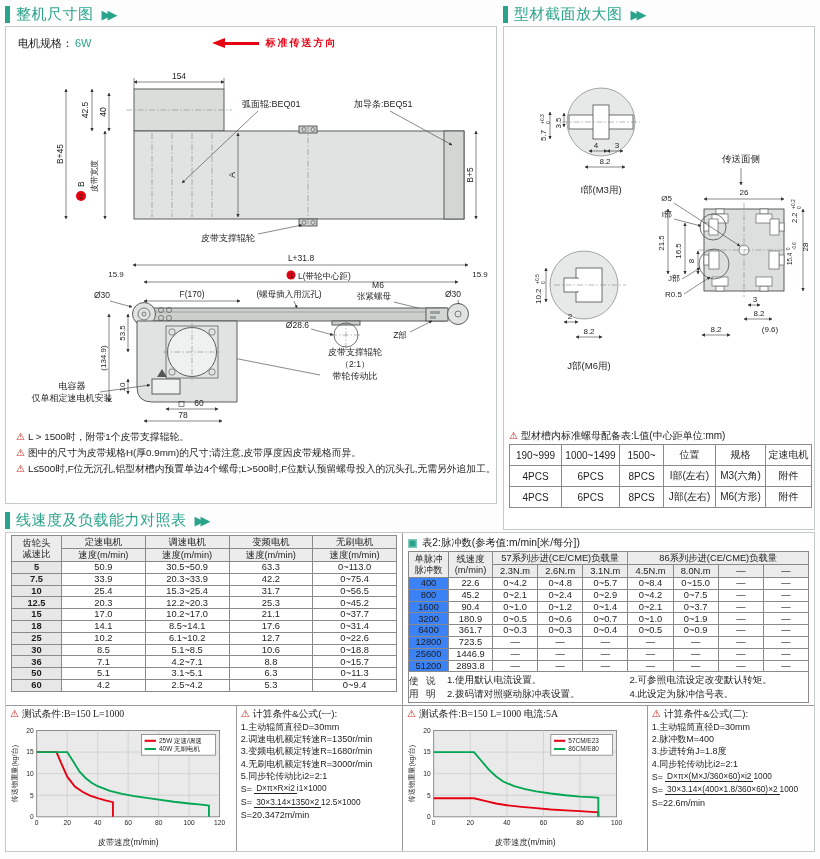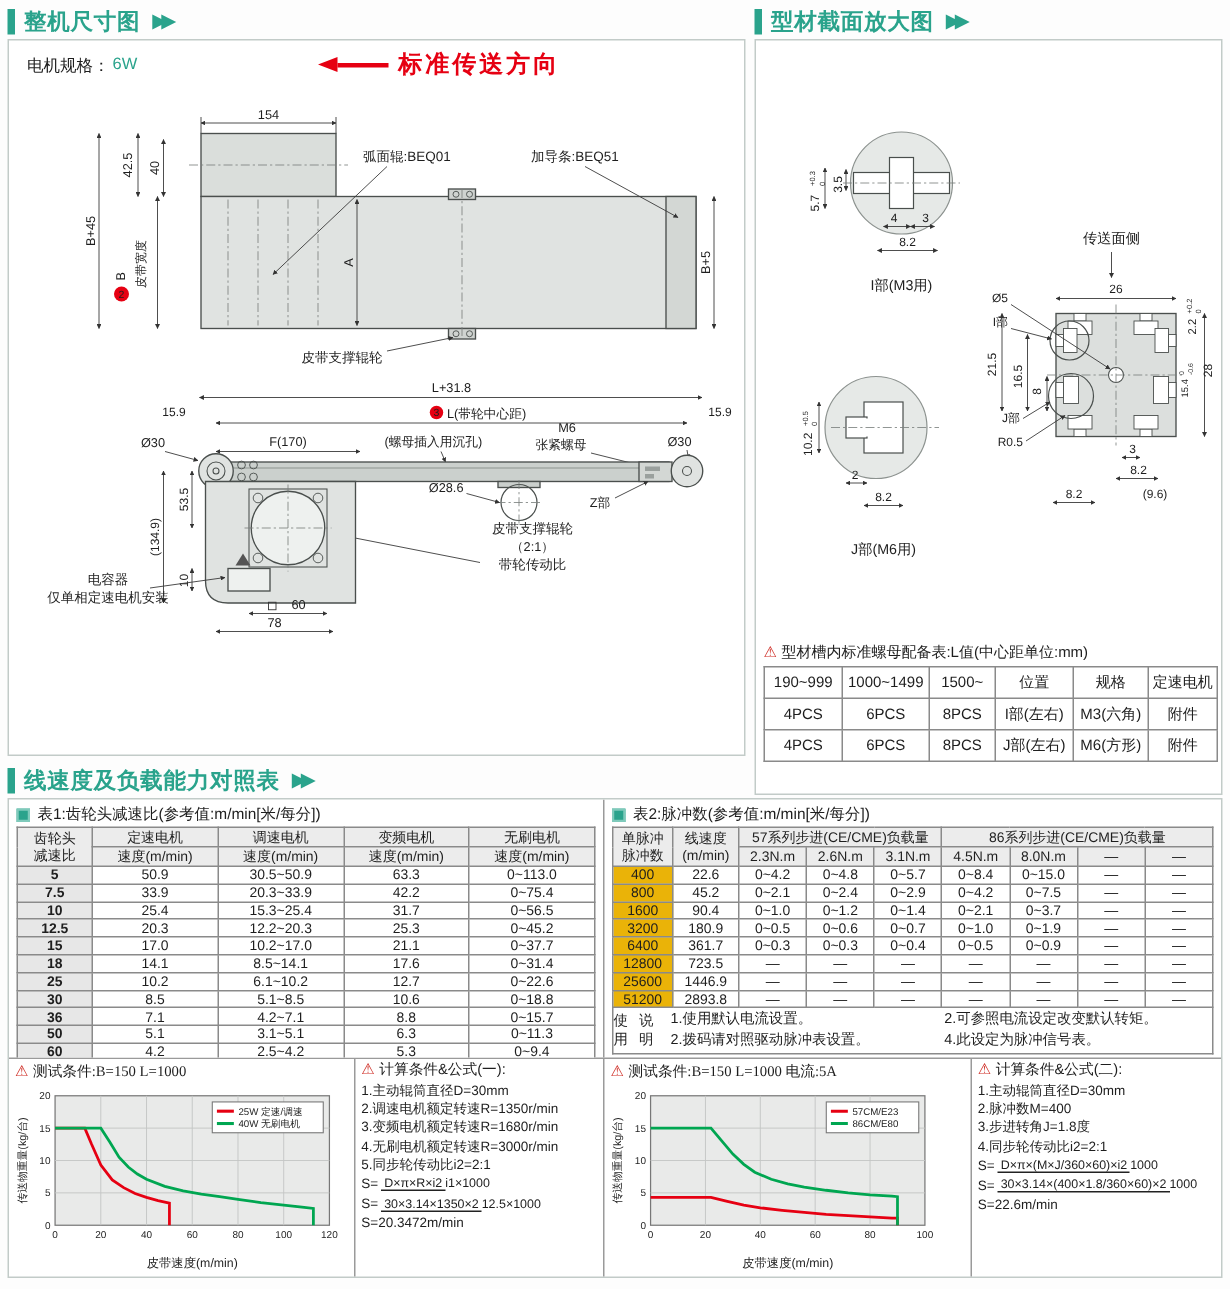--- a/index.html
+++ b/index.html
@@ -4,32 +4,32 @@
 <style>
   html,body{margin:0;padding:0;}
   body{
     width:820px;height:859px;position:relative;background:#fdfdfd;
     font-family:"Liberation Sans","DejaVu Sans",sans-serif;color:#1e1e1e;
     -webkit-font-smoothing:antialiased;
   }
   .sec{position:absolute;}
   .sec-header{display:flex;align-items:center;height:20px;gap:6px;}
   .hbar{width:5px;height:17px;background:#2aa38c;}
-  .htitle{font-size:15px;font-weight:bold;color:#2aa38c;letter-spacing:.5px;}
+  .htitle{font-size:15px;font-weight:normal;color:#2aa38c;letter-spacing:.5px;}
   .hchev{color:#2aa38c;font-size:13px;letter-spacing:-4px;font-weight:bold;padding-left:2px;}
   .box{border:1px solid #c2cbc8;background:#fff;box-sizing:border-box;overflow:hidden;}
   
   #sec1{left:5px;top:4px;width:492px;}
   #sec1 .box{height:478px;margin-top:2px;}
   .spec-row{display:flex;align-items:center;height:24px;padding:4px 0 0 12px;font-size:11px;text-align:center;}
   .spec-val{color:#2aa38c;margin-left:2px;}
   .dir-arrow{display:flex;align-items:center;margin-left:120px;}
   .dir-arrow .tri{width:0;height:0;border-top:5px solid transparent;border-bottom:5px solid transparent;border-right:13px solid #e60012;}
   .dir-arrow .bar{width:34px;height:3px;background:#e60012;}
-  .dir-label{color:#e60012;font-weight:bold;font-size:16px;margin-left:7px;letter-spacing:2px;}
+  .dir-label{color:#e60012;font-weight:bold;font-size:10px;margin-left:7px;letter-spacing:2px;}
   svg{display:block;}
   svg text{fill:#1e1e1e;}
   .oline{stroke:#4a4f4d;stroke-width:.9;}
   .dim{stroke:#3a3a3a;stroke-width:.6;fill:none;}
   .cl{stroke:#7a7f7d;stroke-width:.55;stroke-dasharray:6 2 1.5 2;fill:none;}
   .notes{padding:2px 8px 0 10px;font-size:9.8px;line-height:16px;}
   .note-line{white-space:nowrap;}
   .warn{color:#cf2e26;font-size:10px;margin-right:3px;}
   
   #sec2{left:503px;top:4px;width:312px;}
@@ -44,21 +44,21 @@
   #sec3 .box{height:320px;margin-top:2px;}
   .b-tables{display:flex;height:172px;border-bottom:1px solid #9a9a9a;}
   .bt{box-sizing:border-box;padding:2px 5px 0 5px;overflow:hidden;}
   .bt-left{width:397px;border-right:1px solid #9a9a9a;}
   .bt-right{flex:1;}
   .t-title{display:flex;align-items:center;gap:5px;font-size:10.3px;height:16px;white-space:nowrap;}
   .sq{width:9px;height:9px;background:#2aa38c;box-shadow:inset 0 0 0 1.5px #7fcabb;flex:none;}
   .dtable th{font-size:9.3px;background:#ececec;height:12px;line-height:11px;}
   .dtable td{font-size:9.3px;height:10.8px;line-height:10.5px;background:#fff;}
   .t1 td.c0{background:#e7e7e7;font-weight:bold;}
-  .t2 td.c0{background:#eab308;}
+  .t2 td.c0{background:#3b82f6;}
   .th2{display:block;line-height:11px;}
   .usage{display:flex;border:1px solid #8a8a8a;border-top:none;font-size:9.6px;height:30px;}
   .u-label{width:34px;border-right:none;display:flex;flex-direction:row;justify-content:center;align-items:center;line-height:13px;}
   .u-col{flex:1;display:flex;flex-direction:column;justify-content:center;line-height:14px;padding-left:4px;white-space:nowrap;}
   .b-charts{display:flex;height:146px;}
   .cell{box-sizing:border-box;padding:2px 4px;overflow:hidden;}
   .chart-cell{width:232px;border-right:1px solid #9a9a9a;}
   .chart-cell2{width:246px;border-right:1px solid #9a9a9a;}
   .formula-cell{width:167px;border-right:1px solid #9a9a9a;font-size:9px;line-height:12.2px;}
   .formula-cell:last-child{border-right:none;}
@@ -205,20 +205,25 @@
         <text x="66" y="334" text-anchor="middle" font-size="9">电容器</text>
         <text x="66" y="346" text-anchor="middle" font-size="9">仅单相定速电机安装</text>
         <line class="dim" x1="94" y1="337" x2="144" y2="330" marker-end="url(#ar)"></line>
         <line class="dim" x1="160" y1="354" x2="212" y2="354" marker-start="url(#ar)" marker-end="url(#ar)"></line>
         <rect x="173" y="346.5" width="5" height="5" fill="none" stroke="#333" stroke-width=".6"></rect>
         <text x="193" y="351" text-anchor="middle">60</text>
         <line class="dim" x1="138" y1="366" x2="216" y2="366" marker-start="url(#ar)" marker-end="url(#ar)"></line>
         <text x="177" y="363" text-anchor="middle">78</text>
       </g>
     </svg>
+    <div class="notes">
+      <div class="note-line"><span class="warn">⚠</span><span>L &gt; 1500时，附带1个皮带支撑辊轮。</span></div>
+      <div class="note-line"><span class="warn">⚠</span><span>图中的尺寸为皮带规格H(厚0.9mm)的尺寸;请注意,皮带厚度因皮带规格而异。</span></div>
+      <div class="note-line"><span class="warn">⚠</span><span>L≤500时,F位无沉孔,铝型材槽内预置单边4个螺母;L&gt;500时,F位默认预留螺母投入的沉头孔,无需另外追加工。</span></div>
+    </div>
   </div>
 </div>
 
 <div class="sec" id="sec2">
   <div class="sec-header">
     <span class="hbar"></span>
     <span class="htitle">型材截面放大图</span>
     <span class="hchev">▶▶</span>
   </div>
   <div class="box">
@@ -379,24 +384,20 @@
 
 <div class="sec" id="sec3">
   <div class="sec-header">
     <span class="hbar"></span>
     <span class="htitle">线速度及负载能力对照表</span>
     <span class="hchev">▶▶</span>
   </div>
   <div class="box">
     <div class="b-tables">
       <div class="bt bt-left">
-        <div class="t-title">
-            <span class="sq"></span>
-            <span>表1:齿轮头减速比(参考值:m/min[米/每分])</span>
-          </div>
         <table class="dtable t1">
           <colgroup>
               <col style="width:50px">
               <col>
               <col>
               <col>
               <col>
             </colgroup>
           <thead>
             <tr>

